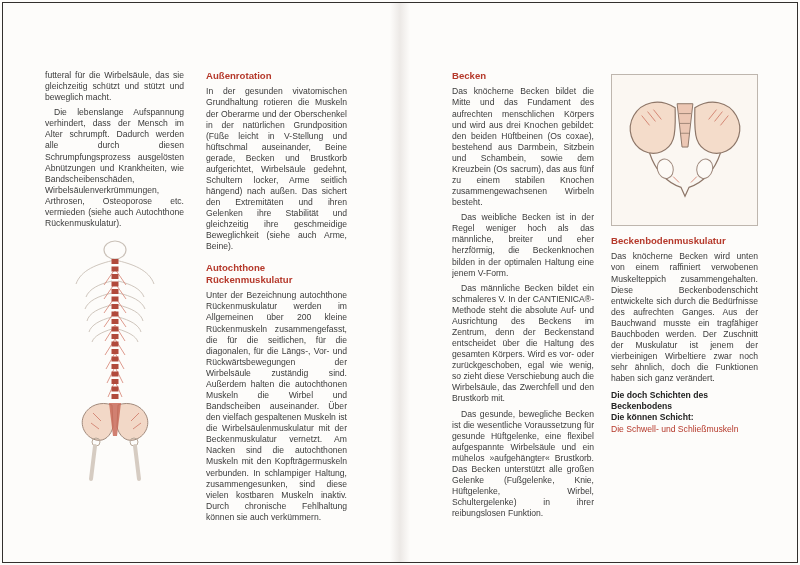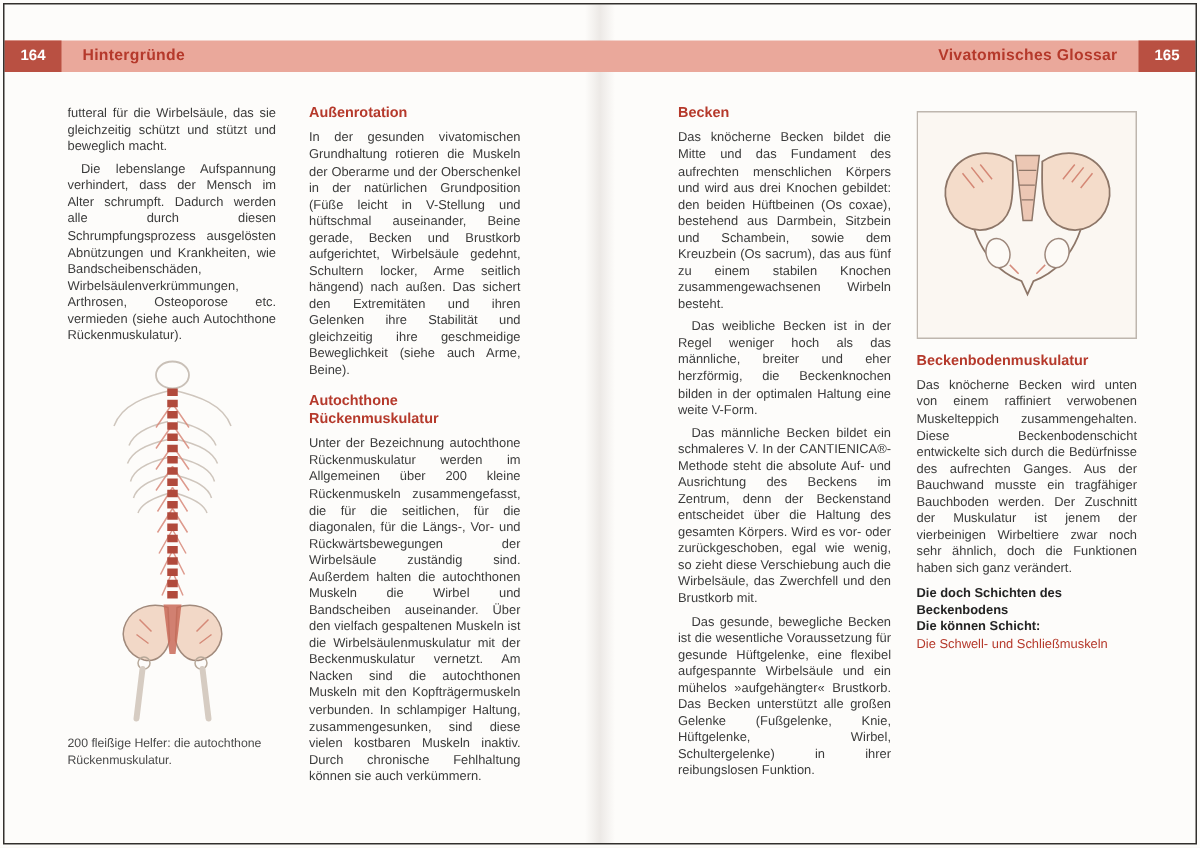--- a/index.html
+++ b/index.html
@@ -88,26 +88,20 @@
     display: flex; align-items: center; justify-content: center;
   }
 </style>
 </head>
 <body>
 
 <div class="scan">
   <div class="frame"></div>
   <div class="gutter"></div>
 
-  <div class="band">
-    <div class="pagenum left">164</div>
-    <div class="runhead l">Hintergründe</div>
-    <div class="runhead r">Vivatomisches Glossar</div>
-    <div class="pagenum right">165</div>
-  </div>
 
   <div class="col col1">
     <p class="body">futteral für die Wirbelsäule, das sie gleichzeitig schützt und stützt und beweglich macht.</p>
     <p class="body gap ind">Die lebenslange Aufspannung verhindert, dass der Mensch im Alter schrumpft. Dadurch werden alle durch diesen Schrumpfungsprozess ausgelösten Abnützungen und Krankheiten, wie Bandscheibenschäden, Wirbelsäulenverkrümmungen, Arthrosen, Osteoporose etc. vermieden (siehe auch Autochthone Rückenmuskulatur).</p>
     <figure class="spine-fig">
       <svg viewBox="0 0 120 245" width="120" height="245">
         <ellipse cx="60" cy="11" rx="11" ry="9" fill="none" stroke="#c9c0b7" stroke-width="1.2"></ellipse>
         <path d="M60,21 C42,25 26,31 21,45 M60,21 C78,25 94,31 99,45" fill="none" stroke="#cfc6bd" stroke-width="1"></path>
         <path d="M57,42 C44,45 34,50 31,58 M63,42 C76,45 86,50 89,58" fill="none" stroke="#cfc6bd" stroke-width="1"></path>
         <path d="M57,54 C43,57 33,62 30,70 M63,54 C77,57 87,62 90,70" fill="none" stroke="#cfc6bd" stroke-width="1"></path>
@@ -130,34 +124,33 @@
         <path d="M63,166 C74,162 86,166 91,176 C96,186 90,198 79,201 C70,203 64,196 62,188 Z" fill="#f2d8c7" stroke="#a18a7c" stroke-width="1"></path>
         <path d="M54,164 L66,164 L62,197 L58,197 Z" fill="#c96a58" opacity="0.85"></path>
         <g stroke="#c96a58" stroke-width="1" opacity="0.7">
           <path d="M38,174 L46,182 M36,184 L44,190 M84,174 L76,182 M86,184 L78,190"></path>
         </g>
         <circle cx="41" cy="203" r="4" fill="none" stroke="#b7a899" stroke-width="1"></circle>
         <circle cx="79" cy="203" r="4" fill="none" stroke="#b7a899" stroke-width="1"></circle>
         <path d="M40,207 L36,240 M80,207 L84,240" stroke="#d6ccc2" stroke-width="4" fill="none" stroke-linecap="round"></path>
       </svg>
     </figure>
-    <p class="caption">200 fleißige Helfer: die autochthone Rückenmuskulatur.</p>
   </div>
 
   <div class="col col2">
     <h3 class="red">Außenrotation</h3>
     <p class="body">In der gesunden vivatomischen Grundhaltung rotieren die Muskeln der Oberarme und der Oberschenkel in der natürlichen Grundposition (Füße leicht in V-Stellung und hüftschmal auseinander, Beine gerade, Becken und Brustkorb aufgerichtet, Wirbelsäule gedehnt, Schultern locker, Arme seitlich hängend) nach außen. Das sichert den Extremitäten und ihren Gelenken ihre Stabilität und gleichzeitig ihre geschmeidige Beweglichkeit (siehe auch Arme, Beine).</p>
     <h3 class="red spaced">Autochthone Rückenmuskulatur</h3>
     <p class="body">Unter der Bezeichnung autochthone Rückenmuskulatur werden im Allgemeinen über 200 kleine Rückenmuskeln zusammengefasst, die für die seitlichen, für die diagonalen, für die Längs-, Vor- und Rückwärtsbewegungen der Wirbelsäule zuständig sind. Außerdem halten die autochthonen Muskeln die Wirbel und Bandscheiben auseinander. Über den vielfach gespaltenen Muskeln ist die Wirbelsäulenmuskulatur mit der Beckenmuskulatur vernetzt. Am Nacken sind die autochthonen Muskeln mit den Kopfträgermuskeln verbunden. In schlampiger Haltung, zusammengesunken, sind diese vielen kostbaren Muskeln inaktiv. Durch chronische Fehlhaltung können sie auch verkümmern.</p>
   </div>
 
   <div class="col col3">
     <h3 class="red">Becken</h3>
     <p class="body">Das knöcherne Becken bildet die Mitte und das Fundament des aufrechten menschlichen Körpers und wird aus drei Knochen gebildet: den beiden Hüftbeinen (Os coxae), bestehend aus Darmbein, Sitzbein und Schambein, sowie dem Kreuzbein (Os sacrum), das aus fünf zu einem stabilen Knochen zusammengewachsenen Wirbeln besteht.</p>
-    <p class="body gap ind">Das weibliche Becken ist in der Regel weniger hoch als das männliche, breiter und eher herzförmig, die Beckenknochen bilden in der optimalen Haltung eine weite V-Form.</p>
+    <p class="body gap ind">Das weibliche Becken ist in der Regel weniger hoch als das männliche, breiter und eher herzförmig, die Beckenknochen bilden in der optimalen Haltung eine jenem V-Form.</p>
     <p class="body gap ind">Das männliche Becken bildet ein schmaleres V. In der CANTIENICA®-Methode steht die absolute Auf- und Ausrichtung des Beckens im Zentrum, denn der Beckenstand entscheidet über die Haltung des gesamten Körpers. Wird es vor- oder zurückgeschoben, egal wie wenig, so zieht diese Verschiebung auch die Wirbelsäule, das Zwerchfell und den Brustkorb mit.</p>
     <p class="body gap ind">Das gesunde, bewegliche Becken ist die wesentliche Voraussetzung für gesunde Hüftgelenke, eine flexibel aufgespannte Wirbelsäule und ein mühelos »aufgehängter« Brustkorb. Das Becken unterstützt alle großen Gelenke (Fußgelenke, Knie, Hüftgelenke, Wirbel, Schultergelenke) in ihrer reibungslosen Funktion.</p>
   </div>
 
   <div class="col col4">
     <figure class="illu-box">
       <svg viewBox="0 0 140 130" width="138" height="128">
         <path d="M62,18 L78,18 L73,62 L67,62 Z" fill="#ecc7b4" stroke="#8d7668" stroke-width="1"></path>
         <path d="M64,28 L76,28 M64,38 L75,38 M66,48 L74,48" stroke="#8d7668" stroke-width="0.8" fill="none"></path>
         <path d="M60,22 C44,12 26,16 18,30 C10,44 16,60 28,66 C40,72 54,66 58,54 C61,45 60,32 60,22 Z" fill="#f4dcca" stroke="#8d7668" stroke-width="1.2"></path>

